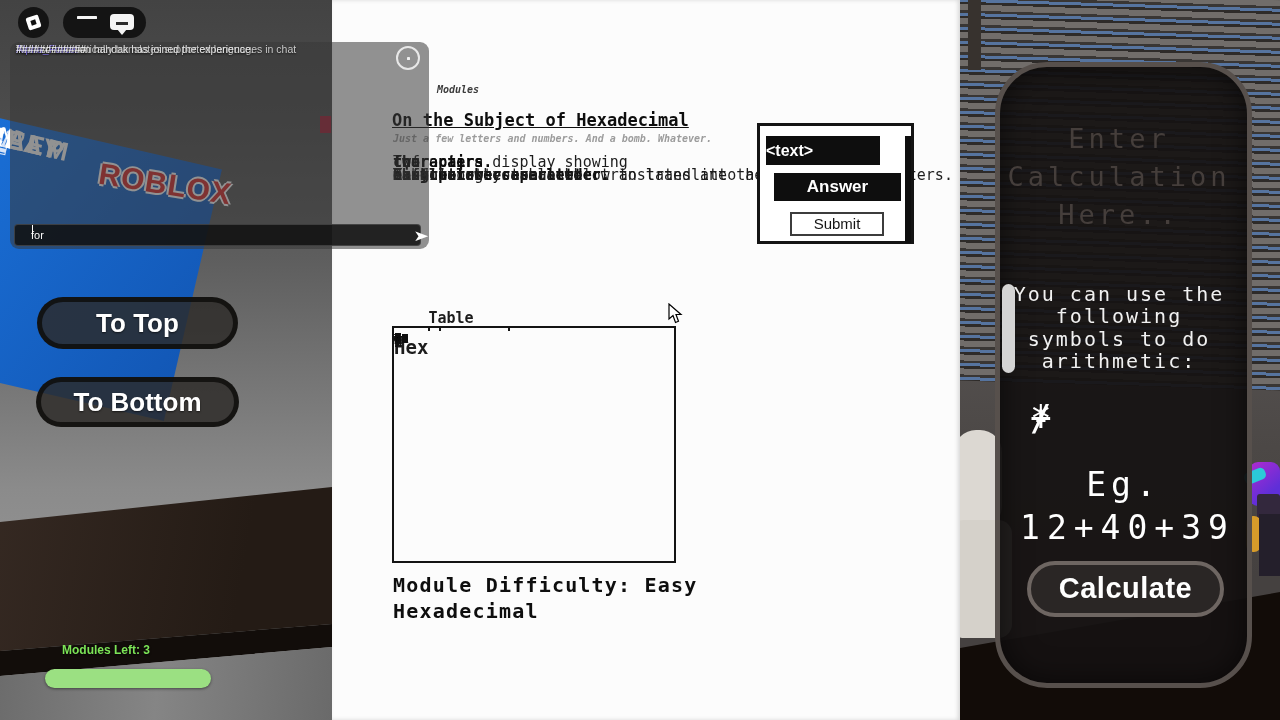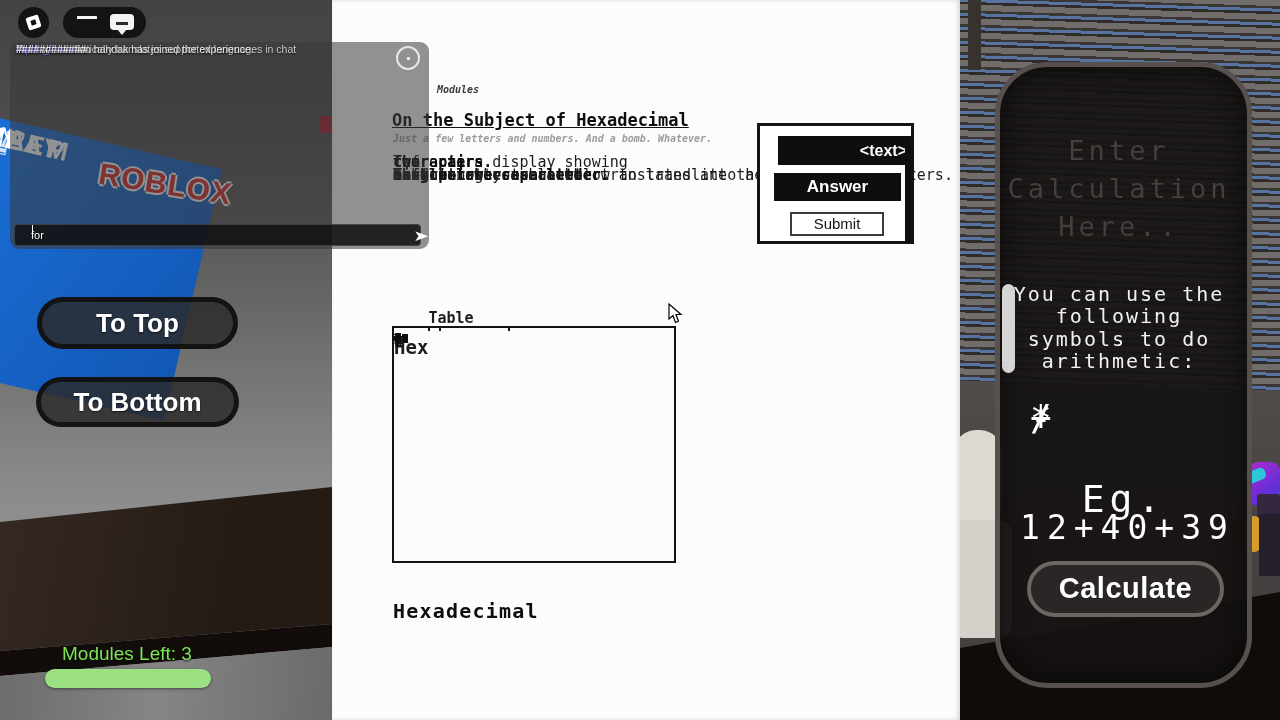--- a/index.html
+++ b/index.html
@@ -37,22 +37,22 @@
     box-shadow:inset -2px 0 4px rgba(0,0,0,.15);}
   .m-label{left:61px;top:84px;font-size:10px;font-style:italic;font-weight:bold;color:#3c3c3c;margin-left:44px;}
   .m-title{left:60px;top:110px;font-size:17px;font-weight:bold;color:#0e0e0e;white-space:nowrap;text-decoration:underline;}
   .m-sub{left:61px;top:133px;font-size:10px;font-style:italic;font-weight:bold;color:#9c9c9c;white-space:nowrap;}
   #doc-paragraphs{left:61px;top:156px;width:430px;font-size:15px;}
   #doc-paragraphs .para{position:static;margin-bottom:13px;}
   #doc-paragraphs .pline{position:static;line-height:13px;white-space:pre;}
   #doc-paragraphs b{font-weight:bold;color:#0d0d0d;}
   .widget{left:425px;top:123px;width:157px;height:121px;border:3px solid #141414;background:#fff;
     font-family:"Liberation Sans",sans-serif;}
-  .w-text{left:18px;top:10px;width:129px;height:29px;background:#0e0e0e;color:#fff;
-    font-weight:bold;font-size:16px;line-height:29px;text-align:right;}
+  .w-text{left:6px;top:10px;width:114px;height:29px;background:#0e0e0e;color:#fff;
+    font-weight:bold;font-size:16px;line-height:29px;text-align:left;}
   .w-answer{left:14px;top:47px;width:127px;height:28px;background:#0e0e0e;color:#fff;
     font-weight:bold;font-size:17px;line-height:28px;text-align:center;}
   .w-submit{left:30px;top:86px;width:94px;height:24px;background:#fff;border:2px solid #3c3c3c;
     color:#141414;font-size:15px;line-height:20px;text-align:center;}
   .w-bar{left:145px;top:10px;width:6px;height:107px;background:#0e0e0e;}
   .hextable{left:60px;top:326px;width:284px;height:237px;border:2px solid #141414;display:flex;}
   .hextable .col{position:static;padding-top:3px;text-align:center;border-right:2px solid #141414;}
   .hextable .col:last-child{border-right:none;}
   .hextable .cell{position:static;line-height:17.6px;font-size:13.5px;color:#101010;}
   .hextable .hex .cell{font-size:12px;}
@@ -81,29 +81,29 @@
     clip-path:polygon(0 648px,320px 592px,320px 720px,0 720px);
     background:linear-gradient(180deg,#463426,#120c08 72%);}
 
   
   .calc{left:995px;top:62px;width:257px;height:626px;border-radius:52px;
     border:5px solid #57504c;background:rgba(22,18,18,.93);
     font-family:"DejaVu Sans Mono","Liberation Mono",monospace;color:#fff;
     box-shadow:inset 0 0 30px rgba(0,0,0,.6);}
   .calc-ph{left:0;top:53px;width:100%;text-align:center;font-size:27px;line-height:38px;
     letter-spacing:4px;color:#453e3b;}
-  .calc-ph span{position:static;display:block;margin:12px auto;width:238px;}
+  .calc-ph span{position:static;display:block;margin:0 auto;width:238px;}
   .calc-scroll{left:2px;top:217px;width:13px;height:89px;border-radius:7px;background:#d4d4d4;}
   .calc-help{left:0;top:216px;width:100%;text-align:center;font-size:20px;line-height:22.3px;
     letter-spacing:2px;color:#f1f1f1;}
   .calc-help span{position:static;display:block;margin:0 auto;width:238px;}
   .calc-syms{left:30px;top:330px;width:214px;display:flex;justify-content:space-between;
     font-size:36px;color:#fff;}
   .calc-syms span{position:static;}
-  .calc-eg{left:0;top:410px;width:100%;text-align:center;font-size:38px;letter-spacing:5px;}
+  .calc-eg{left:0;top:398px;width:100%;text-align:center;font-size:33px;letter-spacing:5px;}
   .calc-ex{left:0;top:441px;width:100%;text-align:center;font-size:33px;letter-spacing:7px;padding-left:8px;}
   .calc-btn{left:27px;top:494px;width:197px;height:56px;border-radius:28px;background:#2a2625;
     border:4px solid #6e6662;color:#fff;font-family:"Liberation Sans",sans-serif;
     font-weight:bold;font-size:29px;line-height:47px;text-align:center;letter-spacing:.5px;}
 
   
   .chat-overlay{left:10px;top:42px;width:419px;height:207px;border-radius:9px;
     background:rgba(56,56,56,.55);}
   #chat-messages{left:16px;top:44px;font-size:10.5px;line-height:10.2px;
     text-shadow:0 1px 2px rgba(0,0,0,.6);white-space:nowrap;}
@@ -128,21 +128,21 @@
   .bubble .slot{left:6px;top:8px;width:12px;height:2.5px;background:#2a2a2a;}
   .bubble .tail{left:7px;top:15px;width:0;height:0;border-left:5px solid transparent;
     border-right:5px solid transparent;border-top:6px solid #f4f4f4;}
 
   
   .scroll-btn{width:201px;height:52px;border-radius:27px;background:rgba(44,41,39,.82);
     border:5px solid rgba(14,12,11,.82);color:#fff;font-weight:bold;font-size:26px;
     line-height:42px;text-align:center;text-shadow:0 1px 2px rgba(0,0,0,.6);}
   .to-top{left:37px;top:297px;}
   .to-bottom{left:36px;top:377px;width:203px;height:50px;line-height:40px;}
-  .hud-label{left:62px;top:643px;font-size:19px;font-weight:normal;color:var(--green,#7ce457);
+  .hud-label{left:62px;top:643px;font-size:12px;font-weight:bold;color:var(--green,#7ce457);
     text-shadow:0 1px 2px rgba(0,0,0,.8);}
   .hud-bar{left:45px;top:669px;width:166px;height:19px;border-radius:9.5px;
     background:var(--bar-green,#9be082);box-shadow:0 1px 3px rgba(0,0,0,.45);}
 
   .cursor{left:668px;top:303px;width:16px;height:22px;}
 </style>
 </head>
 <body>
 
 <div id="stage" style="--green: #7ce457; --bar-green: #9be082; --brand-red: #d42b2b;">
@@ -255,20 +255,21 @@
           <div class="cell">74</div>
           <div class="cell">75</div>
           <div class="cell">76</div>
           <div class="cell">77</div>
           <div class="cell">78</div>
           <div class="cell">79</div>
           <div class="cell">7A</div>
         </div>
     </div>
 
+    <div class="foot1">Module Difficulty: Easy</div>
     <div class="foot2">Hexadecimal</div>
   </div>
 
   <div class="game-right">
     <div class="wall-right"></div>
     <div class="stripes"></div>
     <div class="stud"></div>
     <div class="mug-handle">
       
     </div>

